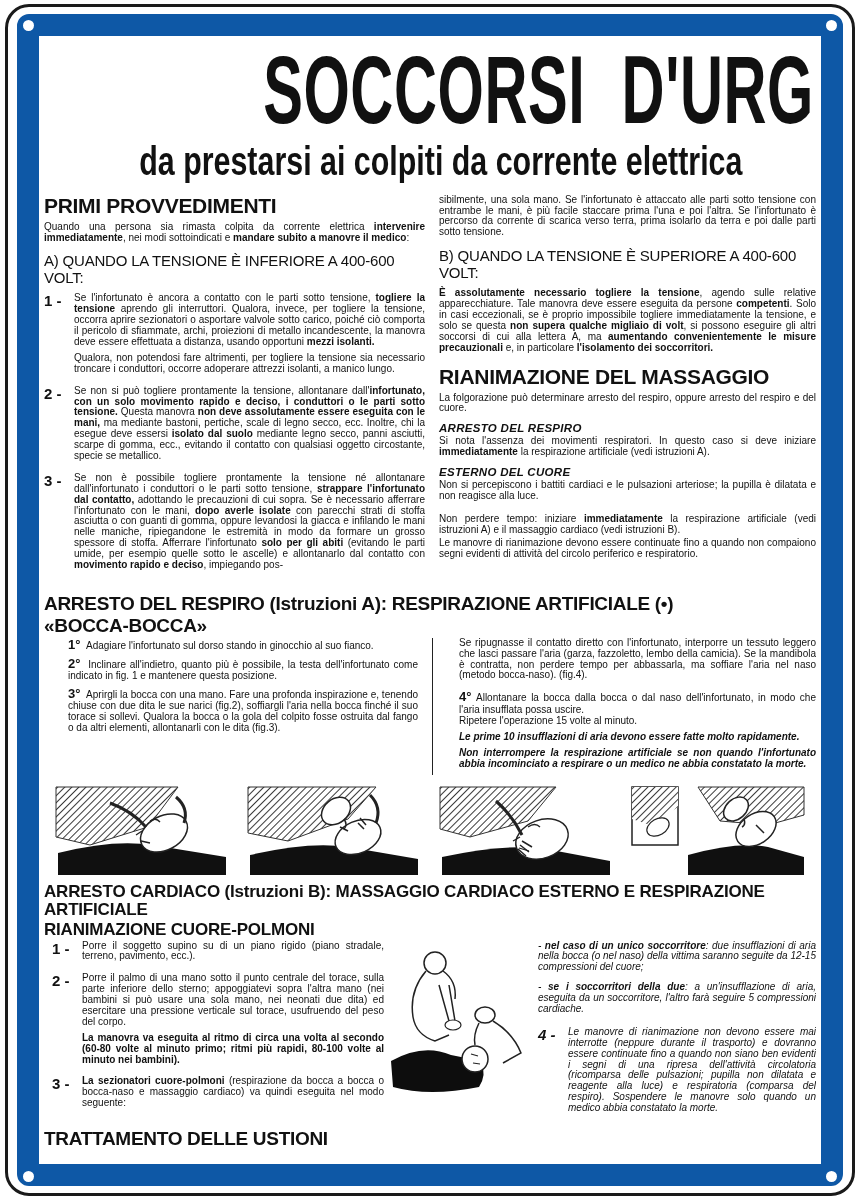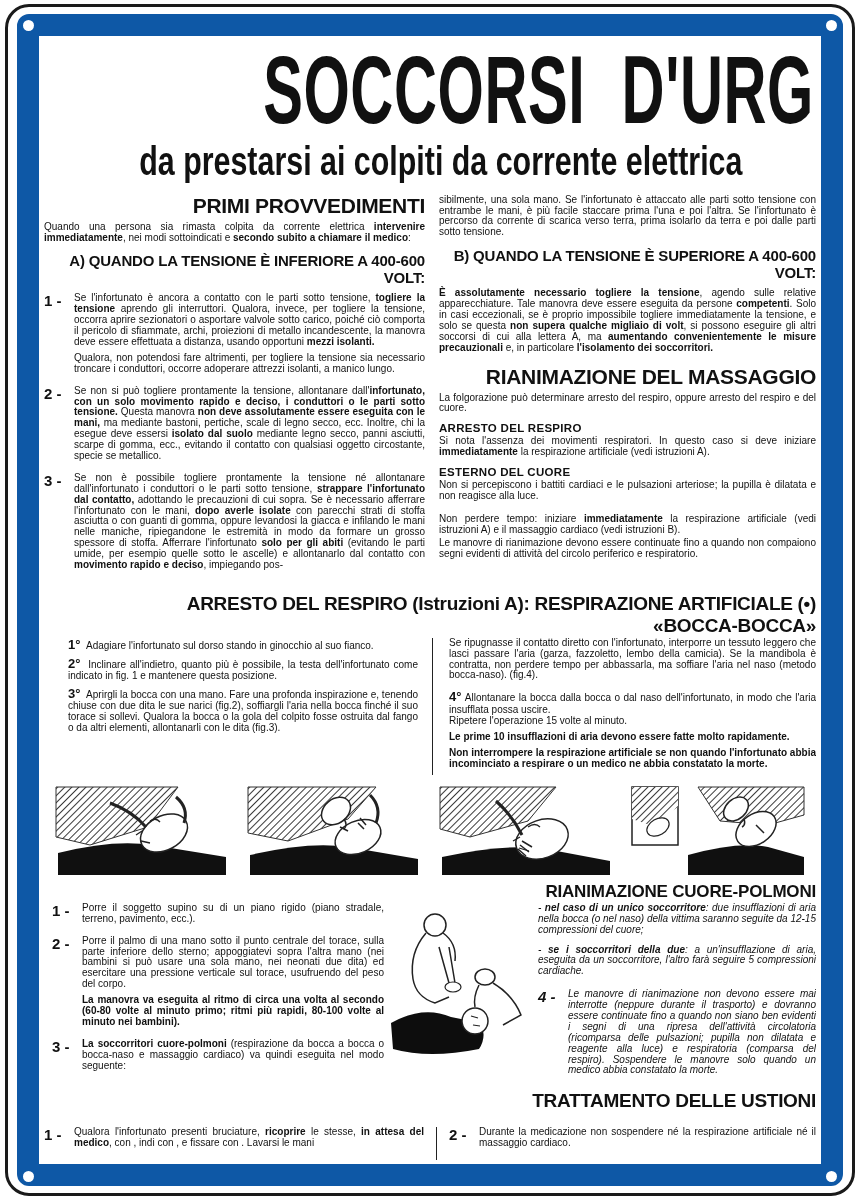--- a/index.html
+++ b/index.html
@@ -20,37 +20,37 @@
   .subtitle{margin:10px 0 0;text-align:center;font-weight:bold;font-size:40px;line-height:1;}
   .subtitle .cx{transform:scaleX(.76);}
 
   .body, p.body{font-size:10px;line-height:1.09;text-align:justify;margin:0 0 5px;}
   b{font-weight:bold;}
   .cols{display:flex;}
   .sec1{margin-top:14px;}
   .sec1 .colL{width:395px;flex:0 0 395px;padding-right:14px;box-sizing:border-box;}
   .sec1 .colR{flex:1;}
 
-  h2.big{margin:0 0 5px;text-align:right;font-size:21px;line-height:1.05;font-weight:bold;letter-spacing:-.3px;}
-  h3.letter{margin:9px 0 7px;text-align:right;font-size:15px;font-weight:bold;letter-spacing:-.2px;}
-  h4.small{margin:8px 0 2px;font-size:11.5px;font-weight:bold;letter-spacing:.3px;}
+  h2.big{margin:0 0 5px;text-align:left;font-size:21px;line-height:1.05;font-weight:bold;letter-spacing:-.3px;}
+  h3.letter{margin:9px 0 7px;text-align:left;font-size:15px;font-weight:normal;letter-spacing:-.2px;}
+  h4.small{margin:8px 0 2px;font-size:11.5px;font-weight:bold;letter-spacing:.3px;font-style:italic;}
 
   .numitem{display:flex;margin:0 0 6px;}
   .numitem .num{flex:0 0 30px;font-weight:bold;font-size:15px;line-height:1;padding-top:0;}
   .numitem .nbody{flex:1;min-width:0;}
   .numitem .nbody p{margin:0 0 5px;}
 
   .secA{margin-top:12px;}
   .secA h2.big{font-size:19px;margin-bottom:2px;}
   .secA .sub{font-size:15px;margin:0 0 10px;}
   .secA .colL{width:388px;flex:0 0 388px;padding:0 14px 0 24px;box-sizing:border-box;}
-  .secA .colR{flex:1;border-left:1px solid #222;padding-left:16px;}
+  .secA .colR{flex:1;border-left:1px solid #222;padding-left:26px;}
   .step{margin:0 0 12px;}
   .stepnum{font-weight:bold;font-size:13px;}
-  .boldp{font-weight:bold;margin:4px 0 4px;}
+  .boldp{font-weight:bold;margin:4px 0 4px;font-style:italic;}
 
   .figrow{display:flex;justify-content:space-between;align-items:flex-end;margin:10px 8px 4px;gap:8px;}
   .figbox{flex:0 0 auto;}
 
   .secB{margin-top:6px;}
   .secB h2.big{font-size:17px;margin-bottom:2px;letter-spacing:-.2px;}
   .secB .sub{font-size:14px;margin:0 0 10px;}
   .secB .colL{width:340px;flex:0 0 340px;padding-left:8px;box-sizing:border-box;}
   .secB .colM{width:150px;flex:0 0 150px;display:flex;justify-content:center;align-items:flex-start;}
   .secB .colR{flex:1;padding-left:4px;font-style:italic;}
@@ -83,21 +83,21 @@
   <div class="hole hole-br"></div>
 
   <div class="content">
 
     <h1 class="title"><span class="cx">SOCCORSI D'URGENZA</span></h1>
     <div class="subtitle"><span class="cx">da prestarsi ai colpiti da corrente elettrica</span></div>
 
     <div class="cols sec1">
       <div class="colL">
         <h2 class="big">PRIMI PROVVEDIMENTI</h2>
-        <p class="body">Quando una persona sia rimasta colpita da corrente elettrica <b>intervenire immediatamente</b>, nei modi sottoindicati e <b>secondo subito a chiamare il medico</b>:</p>
+        <p class="body">Quando una persona sia rimasta colpita da corrente elettrica <b>intervenire immediatamente</b>, nei modi sottoindicati e <b>mandare subito a manovre il medico</b>:</p>
         <h3 class="letter">A) QUANDO LA TENSIONE È INFERIORE A 400-600 VOLT:</h3>
         <div class="numitem">
           <div class="num">1 -</div>
           <div class="nbody">
             <p class="body">Se l'infortunato è ancora a contatto con le parti sotto tensione, <b>togliere la tensione</b> aprendo gli interruttori. Qualora, invece, per togliere la tensione, occorra aprire sezionatori o asportare valvole sotto carico, poiché ciò comporta il pericolo di sfiammate, archi, proiezioni di metallo incandescente, la manovra deve essere effettuata a distanza, usando opportuni <b>mezzi isolanti.</b></p>
             <p class="body">Qualora, non potendosi fare altrimenti, per togliere la tensione sia necessario troncare i conduttori, occorre adoperare attrezzi isolanti, a manico lungo.</p>
           </div>
         </div>
         <div class="numitem">
           <div class="num">2 -</div>
@@ -179,40 +179,41 @@
           <path d="M60,70 Q110,56 140,62 L176,72 L176,90 L60,90 Z" fill="#101010"></path>
           <polygon points="70,2 176,2 176,30 140,40 92,36" fill="url(#hatch)" stroke="#333" stroke-width="1"></polygon>
           <ellipse transform="rotate(-34 128 44)" cx="128" cy="44" rx="22" ry="15" fill="#fff" stroke="#222" stroke-width="1.5"></ellipse>
           <ellipse transform="rotate(-42 108 24)" cx="108" cy="24" rx="14" ry="10" fill="#fff" stroke="#222" stroke-width="1.5"></ellipse>
           <path class="ln" d="M116,34 q2,6 -2,8 m22,6 l-8,-8" stroke-width="1.5"></path>
         </svg>
       </div>
     </div>
 
     <div class="secB">
+      <h2 class="big">ARRESTO CARDIACO (Istruzioni B): MASSAGGIO CARDIACO ESTERNO E RESPIRAZIONE ARTIFICIALE</h2>
       <h2 class="big sub">RIANIMAZIONE CUORE-POLMONI</h2>
       <div class="cols">
         <div class="colL">
           <div class="numitem">
             <div class="num">1 -</div>
             <div class="nbody">
                 <p class="body">Porre il soggetto supino su di un piano rigido (piano stradale, terreno, pavimento, ecc.).</p>
               </div>
           </div>
           <div class="numitem">
             <div class="num">2 -</div>
             <div class="nbody">
               <p class="body">Porre il palmo di una mano sotto il punto centrale del torace, sulla parte inferiore dello sterno; appoggiatevi sopra l'altra mano (nei bambini si può usare una sola mano, nei neonati due dita) ed esercitare una pressione verticale sul torace, usufruendo del peso del corpo.</p>
               <p class="body"><b>La manovra va eseguita al ritmo di circa una volta al secondo (60-80 volte al minuto primo; ritmi più rapidi, 80-100 volte al minuto nei bambini).</b></p>
             </div>
           </div>
           <div class="numitem">
             <div class="num">3 -</div>
             <div class="nbody">
-                <p class="body"><b>La soccorritori cuore-polmoni</b> (respirazione da bocca a bocca o bocca-naso e massaggio cardiaco) va quindi eseguita nel modo seguente:</p>
+                <p class="body"><b>La sezionatori cuore-polmoni</b> (respirazione da bocca a bocca o bocca-naso e massaggio cardiaco) va quindi eseguita nel modo seguente:</p>
               </div>
           </div>
         </div>
         <div class="colM">
           <svg width="140" height="160" viewBox="0 0 140 160">
             <circle cx="46" cy="22" r="11" fill="#fff" stroke="#222" stroke-width="1.5"></circle>
             <path class="ln" d="M37,30 Q20,50 24,76 Q27,94 46,100 L60,94" stroke-width="1.5"></path>
             <path class="ln" d="M54,30 Q68,40 66,58" stroke-width="1.5"></path>
             <path class="ln" d="M50,44 L60,80 M60,44 L66,80" stroke-width="1.5"></path>
             <ellipse cx="64" cy="84" rx="8" ry="5" fill="#fff" stroke="#222" stroke-width="1.2"></ellipse>

